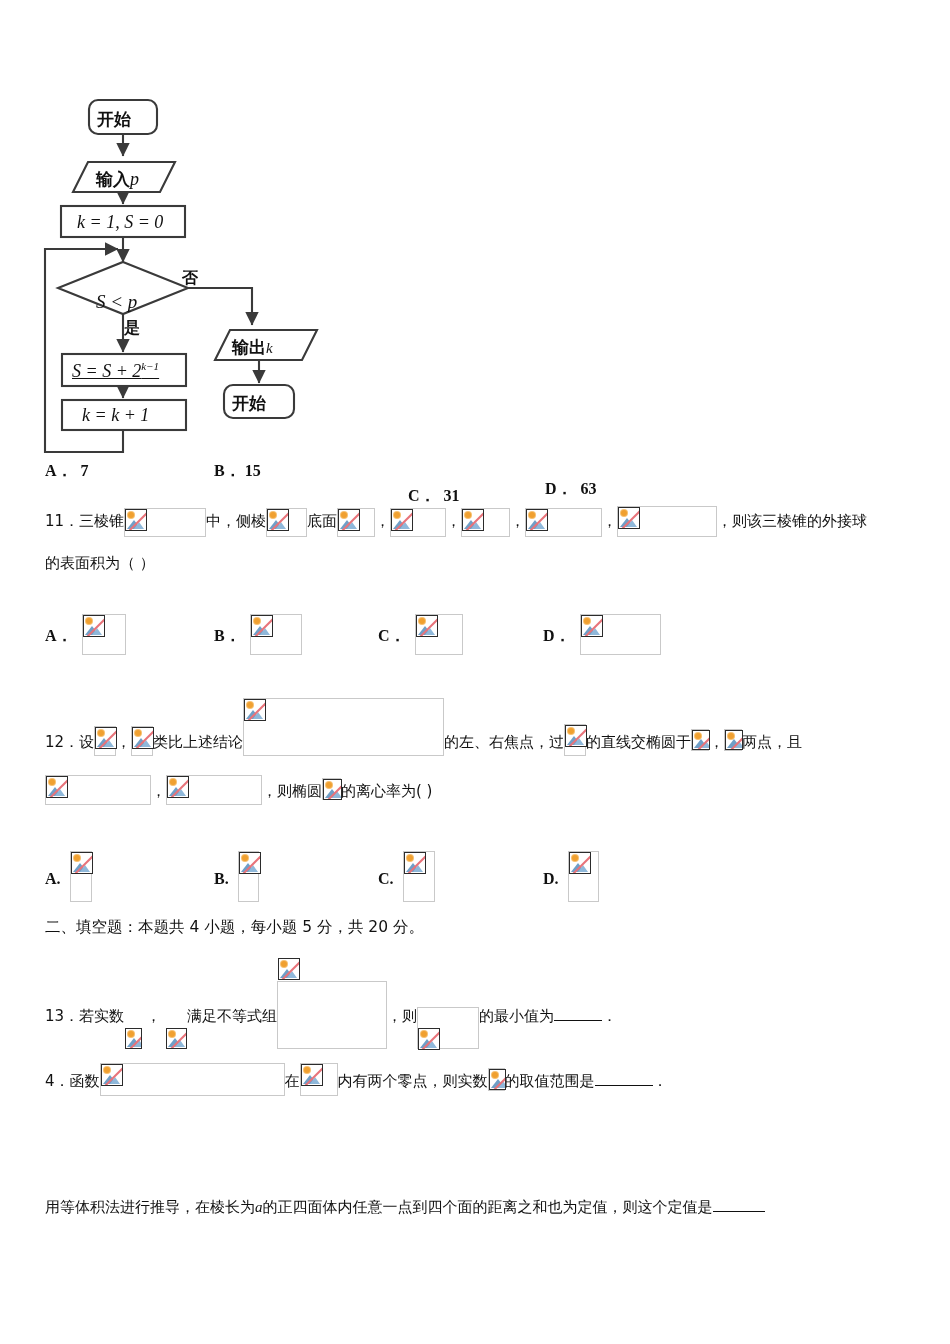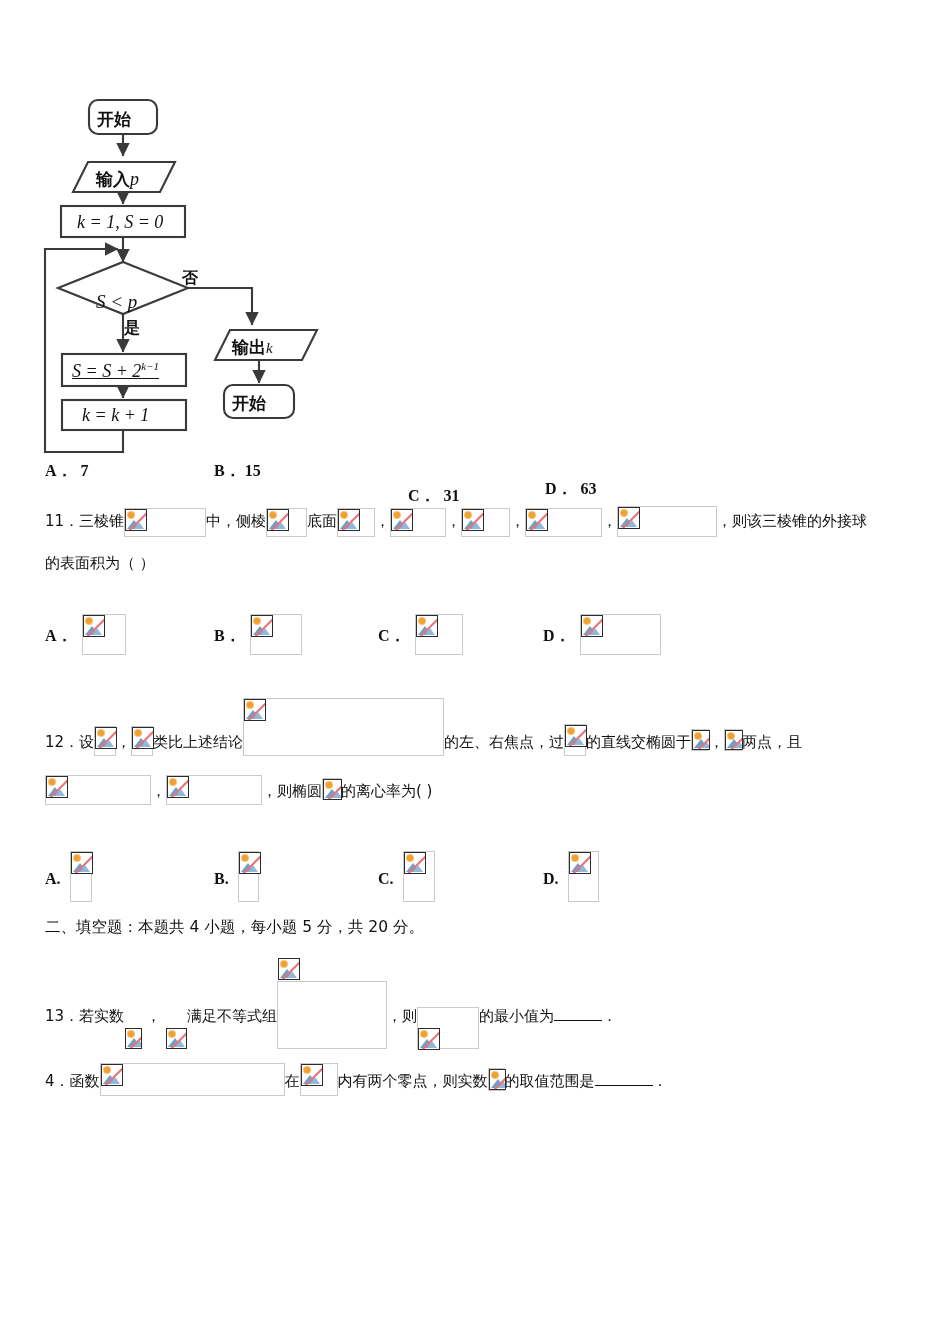--- a/index.html
+++ b/index.html
@@ -362,14 +362,17 @@
           <span class="slash"></span>
         </span></span><span>内有两个零点，则实数</span><span class="ph" style="width:17px;height:23px;vertical-align:-5px;"><span class="brokenicon" style="width:17px;height:21px;">
           <span class="sun"></span>
           <span class="mtn"></span>
           <span class="mtn2"></span>
           <span class="slash"></span>
         </span></span><span>的取值范围是</span><span class="blankline" style="width:58px;height:14px;"></span><span>．</span>
   </div>
 
 
+  <div class="row cn" style="left:45px;top:1197px;">
+    <span>用等体积法进行推导，在棱长为</span><span class="it" style="font-family:'Liberation Serif',serif;">a</span><span>的正四面体内任意一点到四个面的距离之和也为定值，则这个定值是</span><span class="blankline" style="width:52px;height:14px;"></span>
+  </div>
 
 </div>
 
 </body></html>

